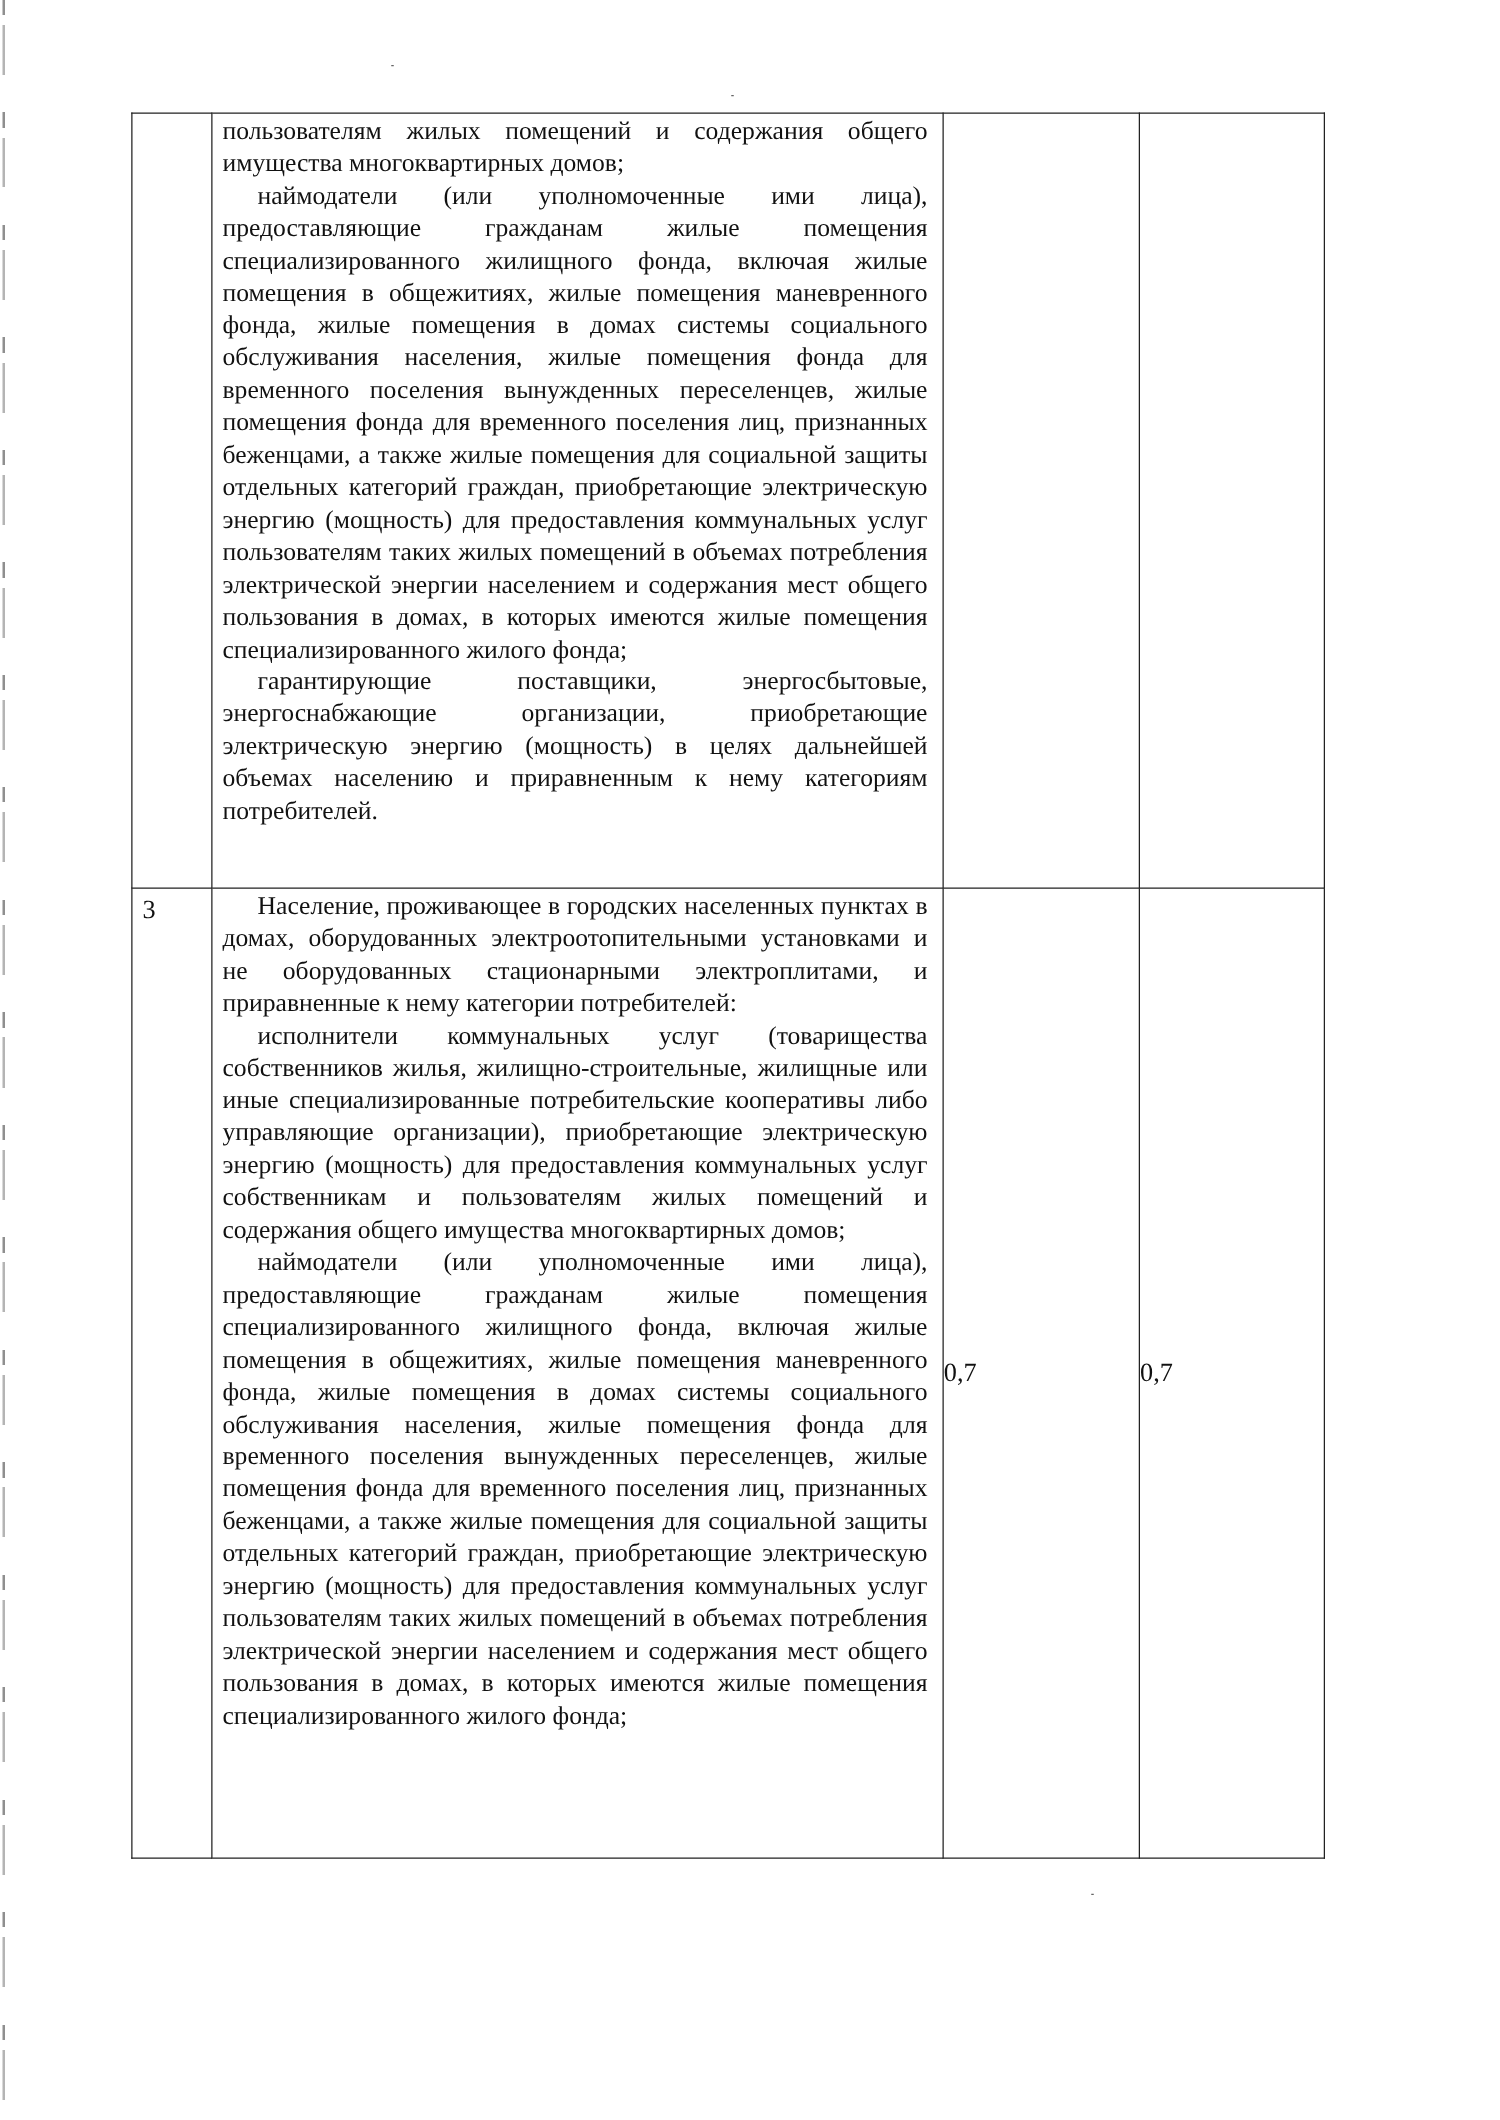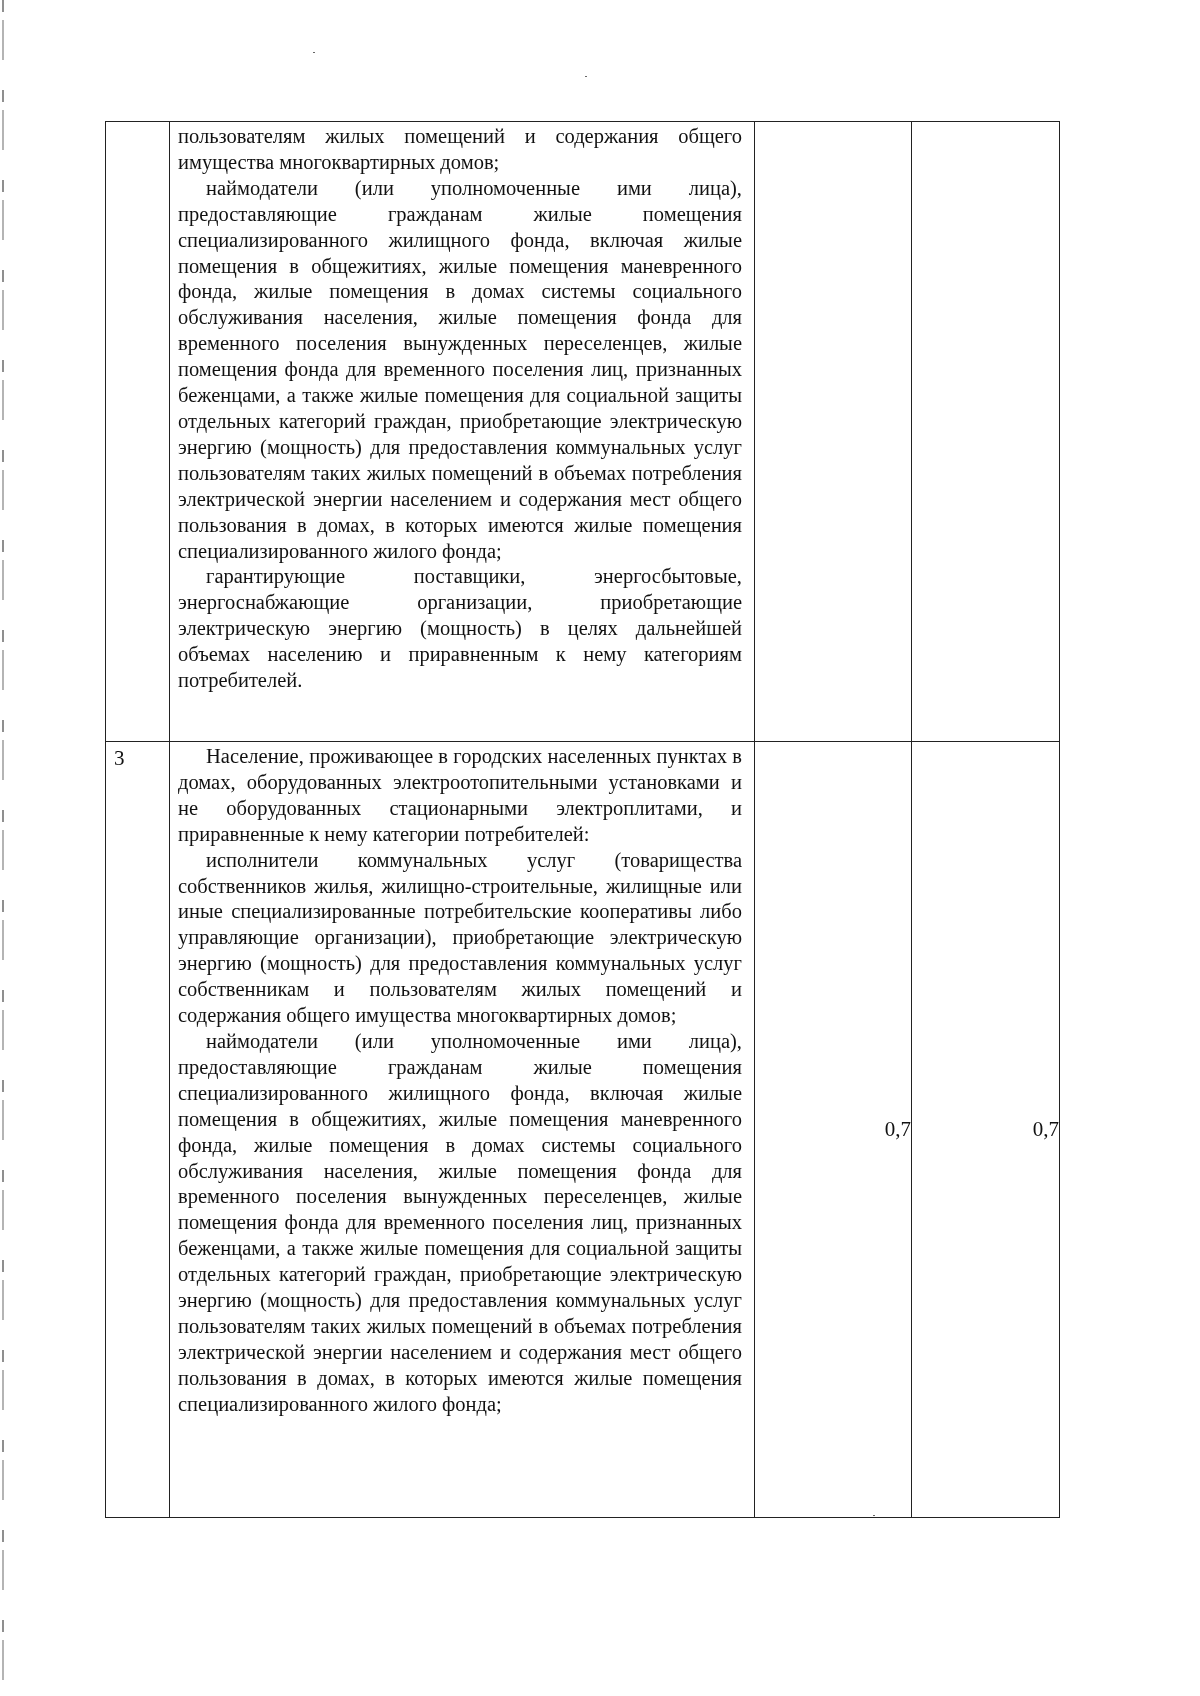--- a/index.html
+++ b/index.html
@@ -1,28 +1,28 @@
 <!DOCTYPE html>
 <html><head>
 <meta charset="utf-8">
 <style>
   html, body { margin: 0; padding: 0; background: #ffffff; }
   body { width: 1200px; height: 1696px; position: relative; overflow: hidden;
          font-family: "Liberation Serif", "DejaVu Serif", serif; color: #111; }
   .scan-edge { position: absolute; left: 2px; top: 0; width: 2px; height: 1696px;
     background: repeating-linear-gradient(to bottom, #333 0 12px, transparent 12px 20px, #777 20px 60px, transparent 60px 90px); opacity: .55; }
   .speck { position: absolute; width: 2px; height: 1px; background: #666; }
-  table.doc { position: absolute; left: 105px; top: 90px; border-collapse: collapse; table-layout: fixed; margin-top: 31px; }
+  table.doc { position: absolute; left: 105px; top: 90px; border-collapse: collapse; table-layout: fixed; }
   table.doc td { border: 1.5px solid #222; vertical-align: top; padding: 0; }
   col.c1 { width: 64px; } col.c2 { width: 585px; } col.c3 { width: 157px; } col.c4 { width: 148px; }
   .num { font-size: 21px; padding: 4px 0 0 8px !important; }
   .txt { font-size: 20.5px; line-height: 25.9px; padding: 2px 12px 0 8px !important; text-align: justify; }
   .txt p { margin: 0; }
   .txt p.ind { text-indent: 28px; }
-  .val { font-size: 21px; text-align: right; vertical-align: middle !important; }
+  .val { font-size: 21px; text-align: left; vertical-align: middle !important; }
   .r1 { height: 620px; } .r2 { height: 776px; }
 </style>
 </head>
 <body>
 
 <div class="scan-edge"></div>
 <div class="speck" style="left:313px;top:52px"></div>
 <div class="speck" style="left:585px;top:76px"></div>
 <div class="speck" style="left:873px;top:1515px"></div>
 

